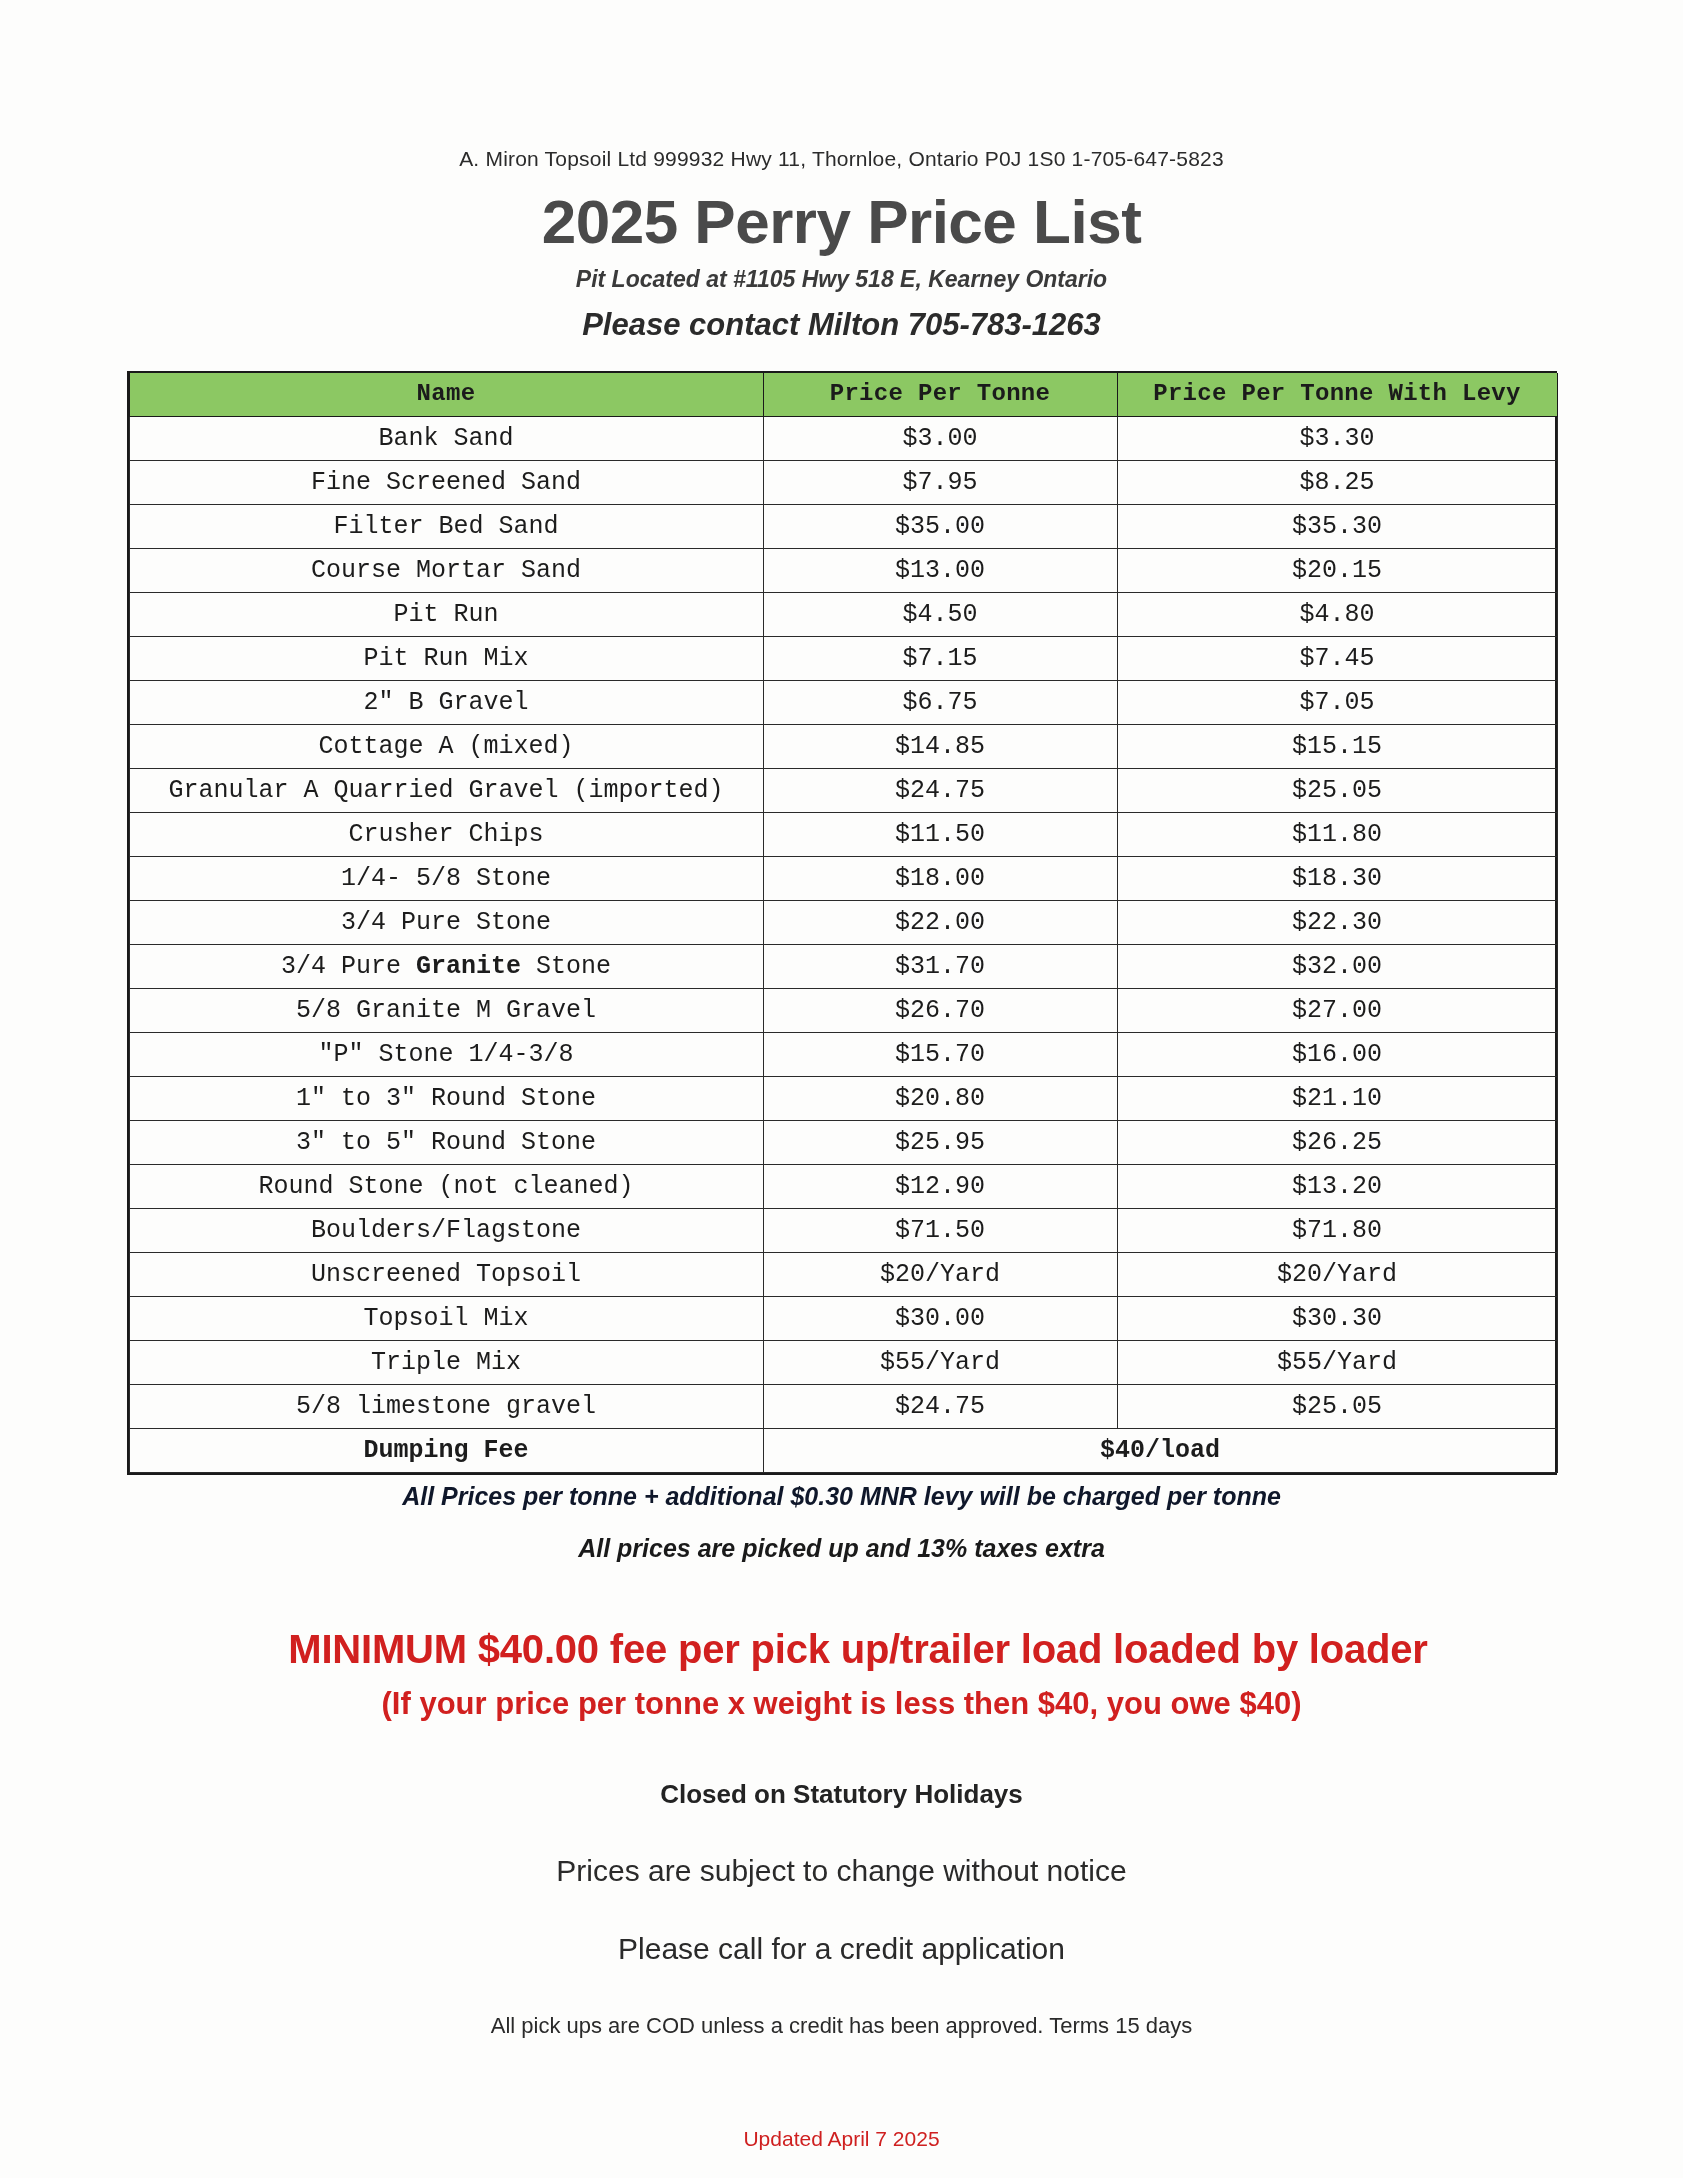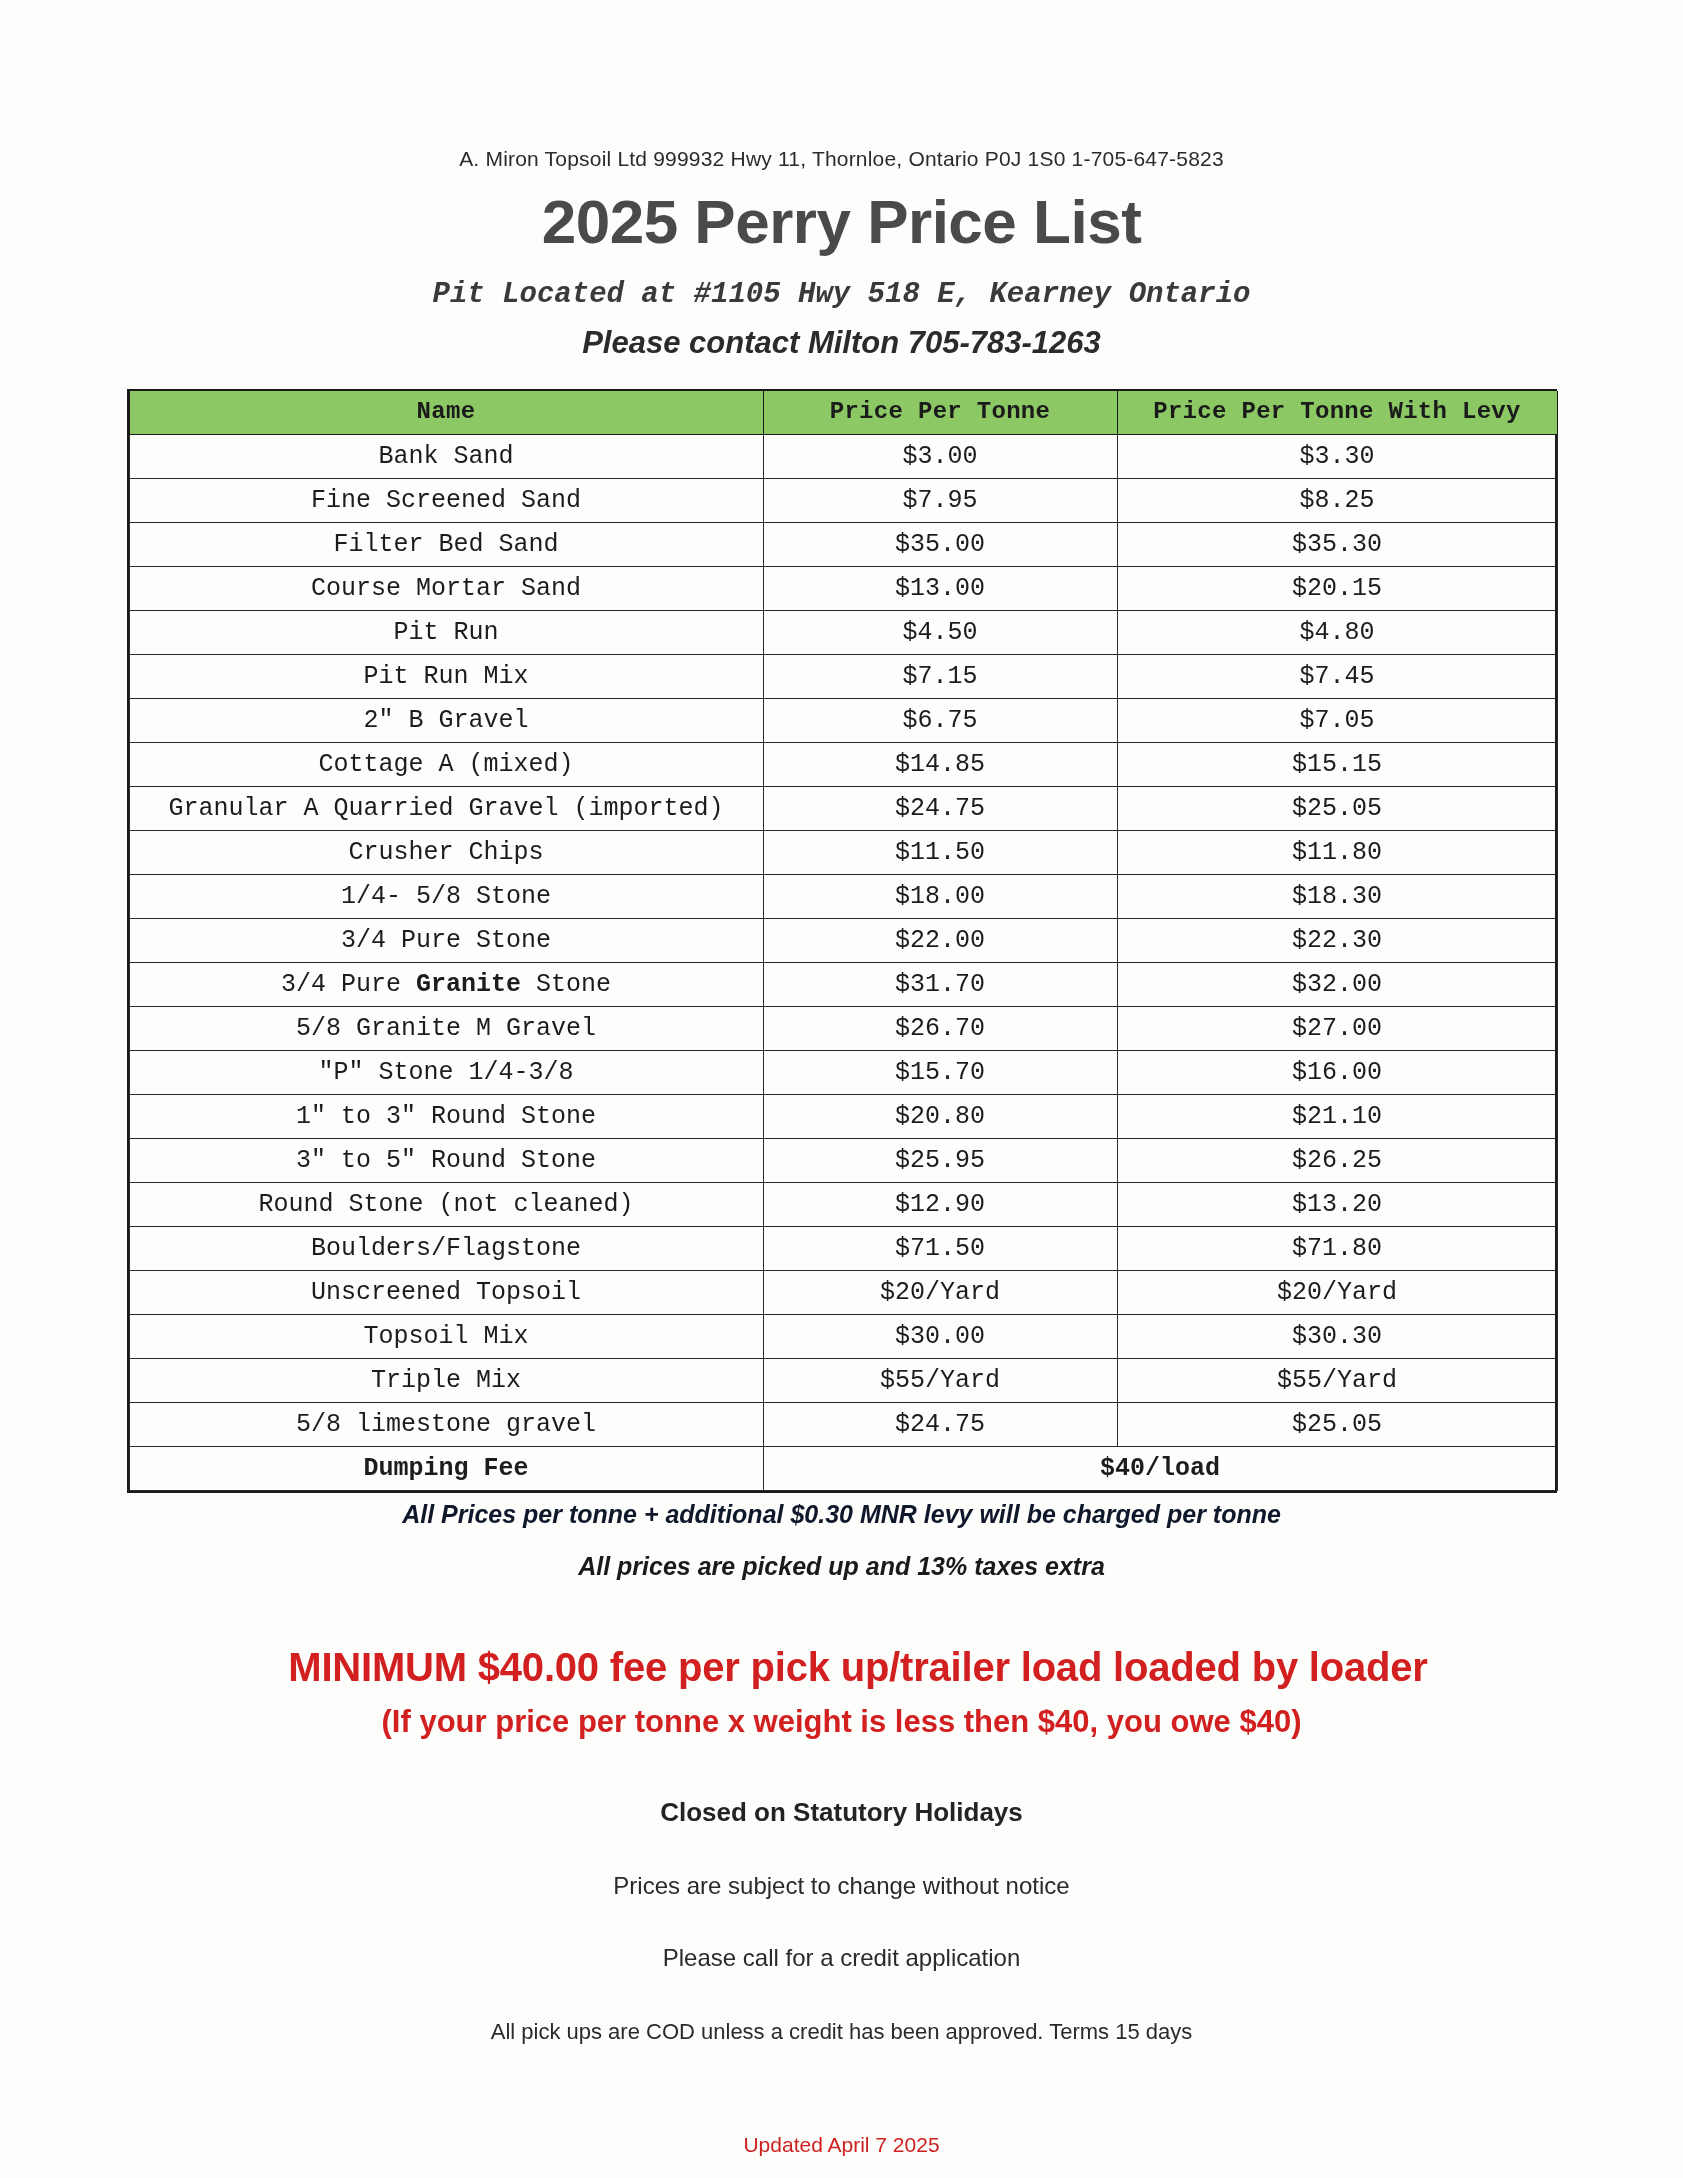--- a/index.html
+++ b/index.html
@@ -34,26 +34,25 @@
   }
   .doc-title {
     font-size: 62px;
     font-weight: bold;
     color: #4a4a4a;
     letter-spacing: -0.5px;
     margin-top: 18px;
     line-height: 1.05;
   }
   .pit-line {
-    font-size: 29px;
+    font-size: 23px;
     font-weight: bold;
     font-style: italic;
     color: #3a3a3a;
-    margin-top: 24px;
-    font-family: Liberation Mono, monospace;
+    margin-top: 12px;
   }
   .contact-line {
     font-size: 31px;
     font-weight: bold;
     font-style: italic;
     color: #2b2b2b;
     margin-top: 14px;
   }
 
   
@@ -141,21 +140,21 @@
   .closed {
     text-align: center;
     color: #232323;
     font-weight: bold;
     font-size: 26px;
     margin-top: 57px;
   }
   .foot-line {
     text-align: center;
     color: #2a2a2a;
-    font-size: 24px;
+    font-size: 30px;
     margin-top: 44px;
   }
   .foot-small {
     text-align: center;
     color: #2a2a2a;
     font-size: 22px;
     margin-top: 47px;
   }
   .updated {
     text-align: center;

